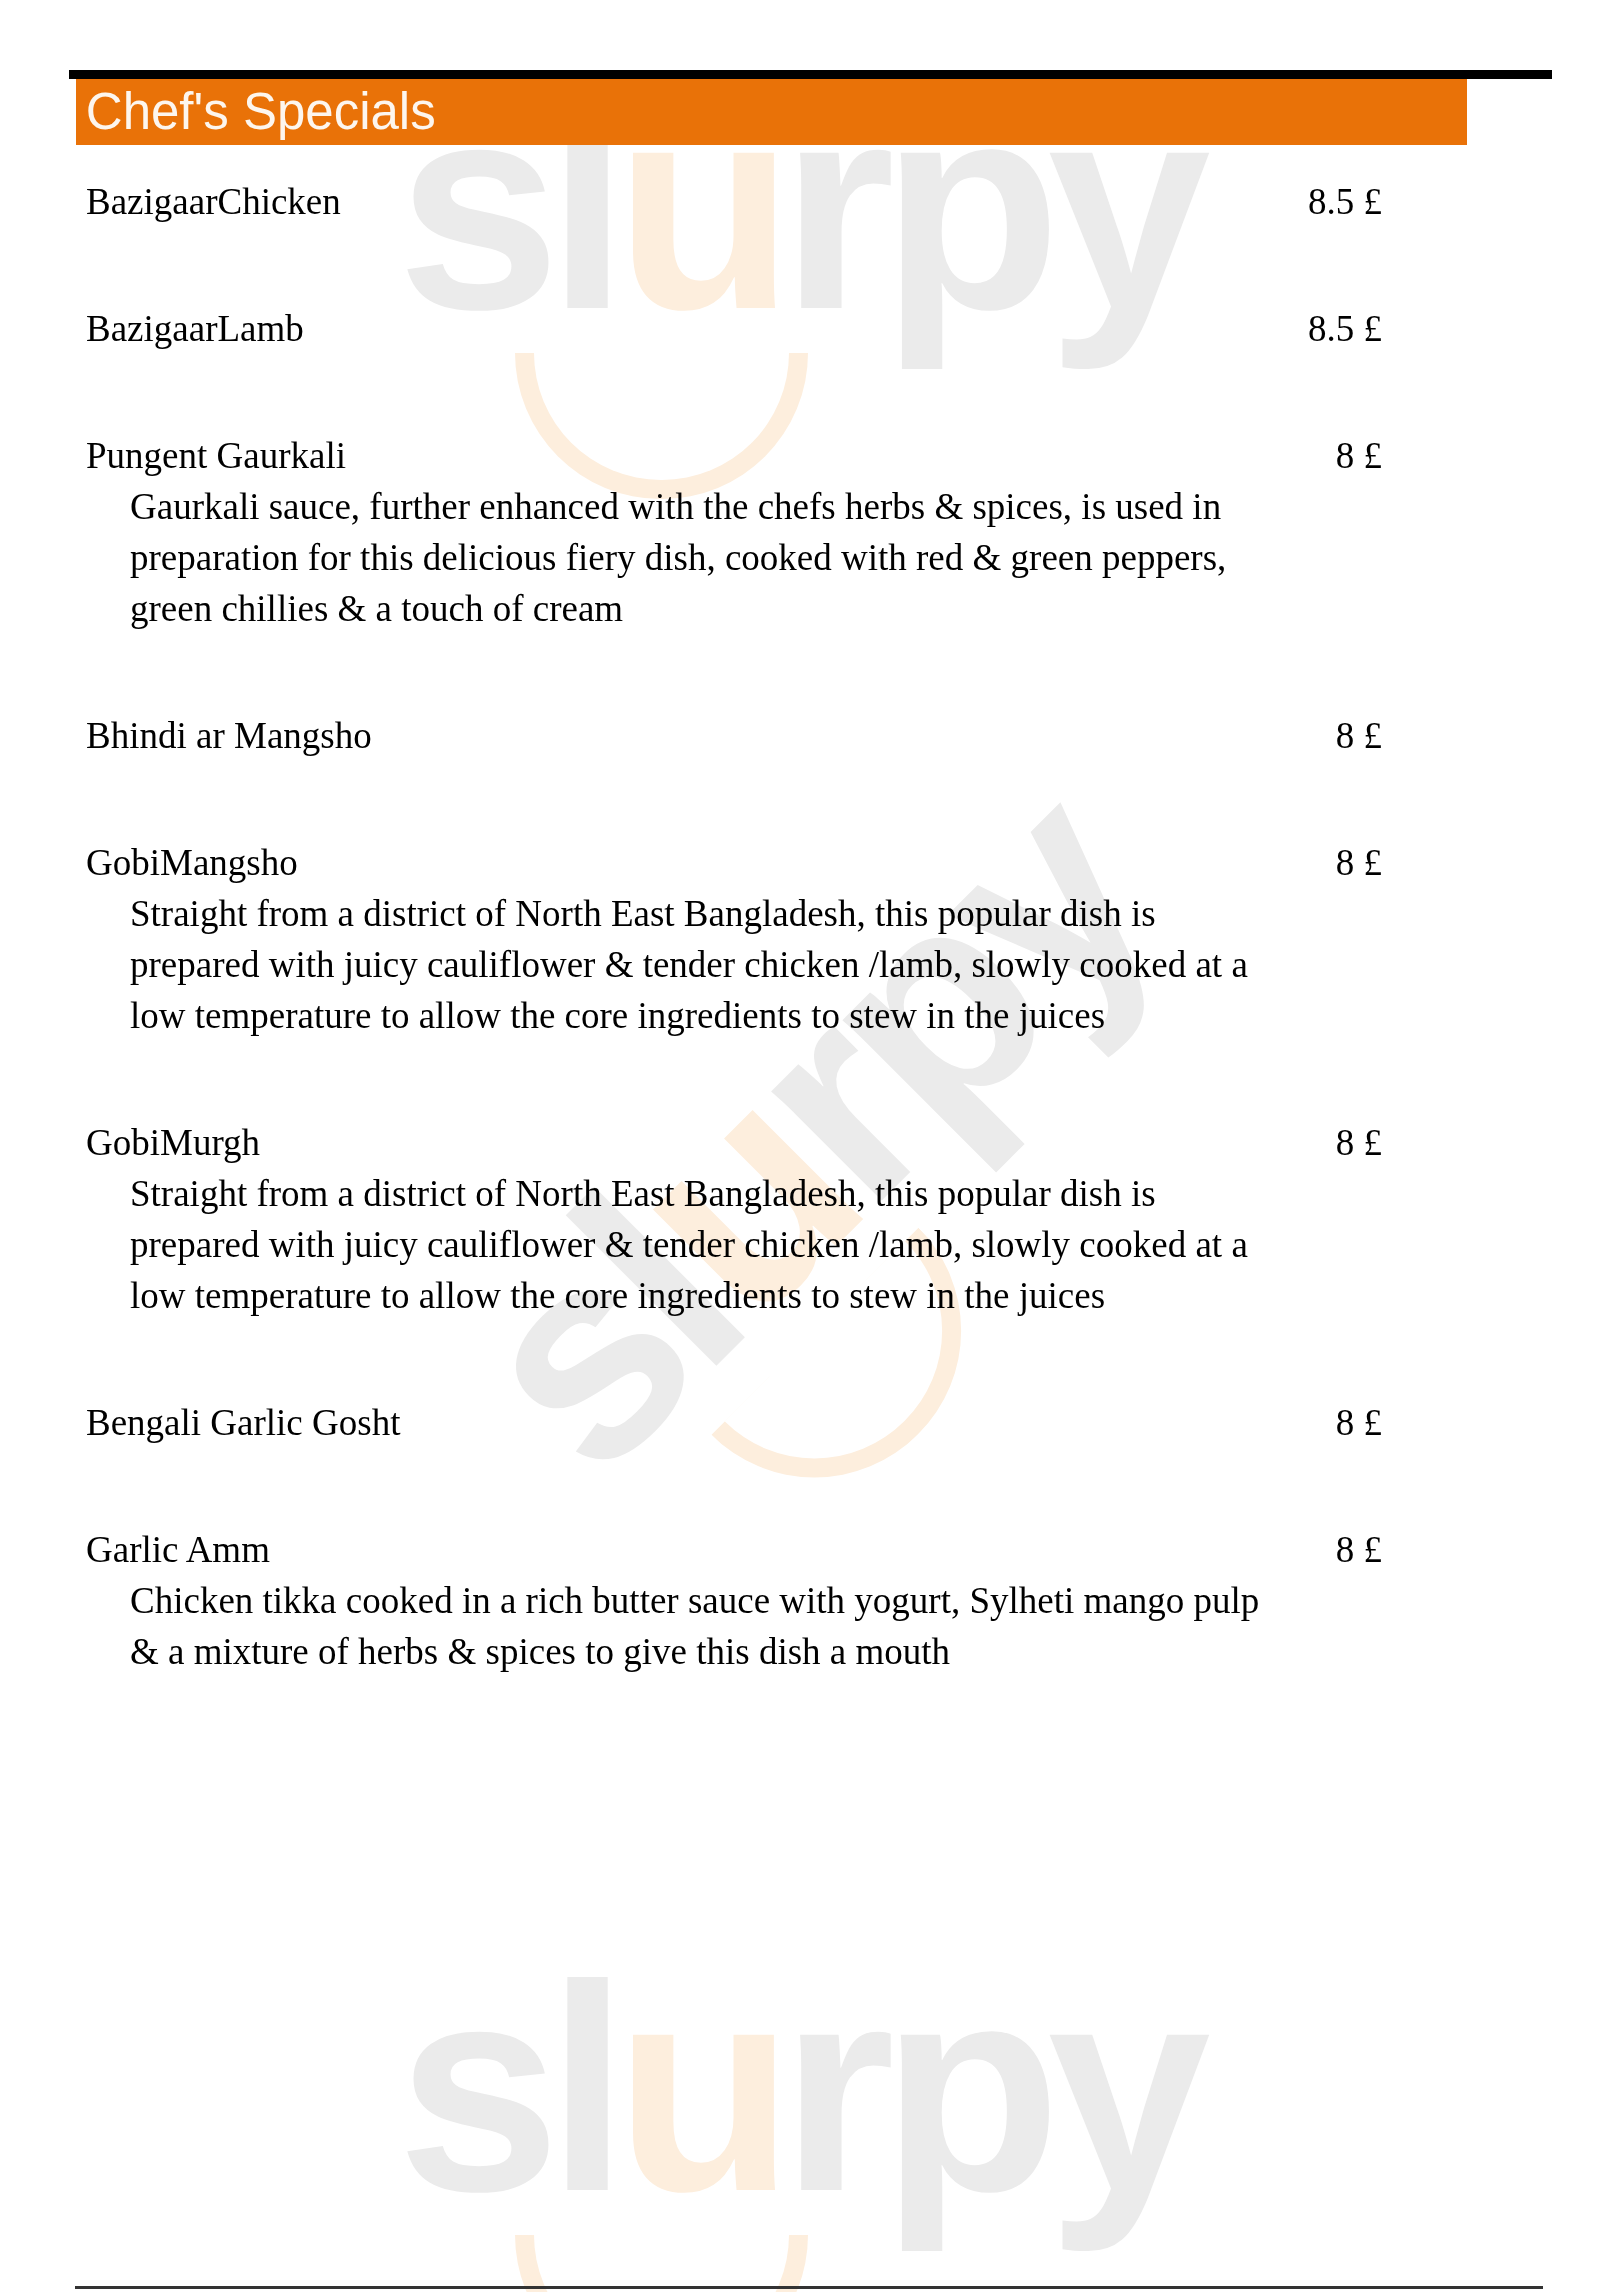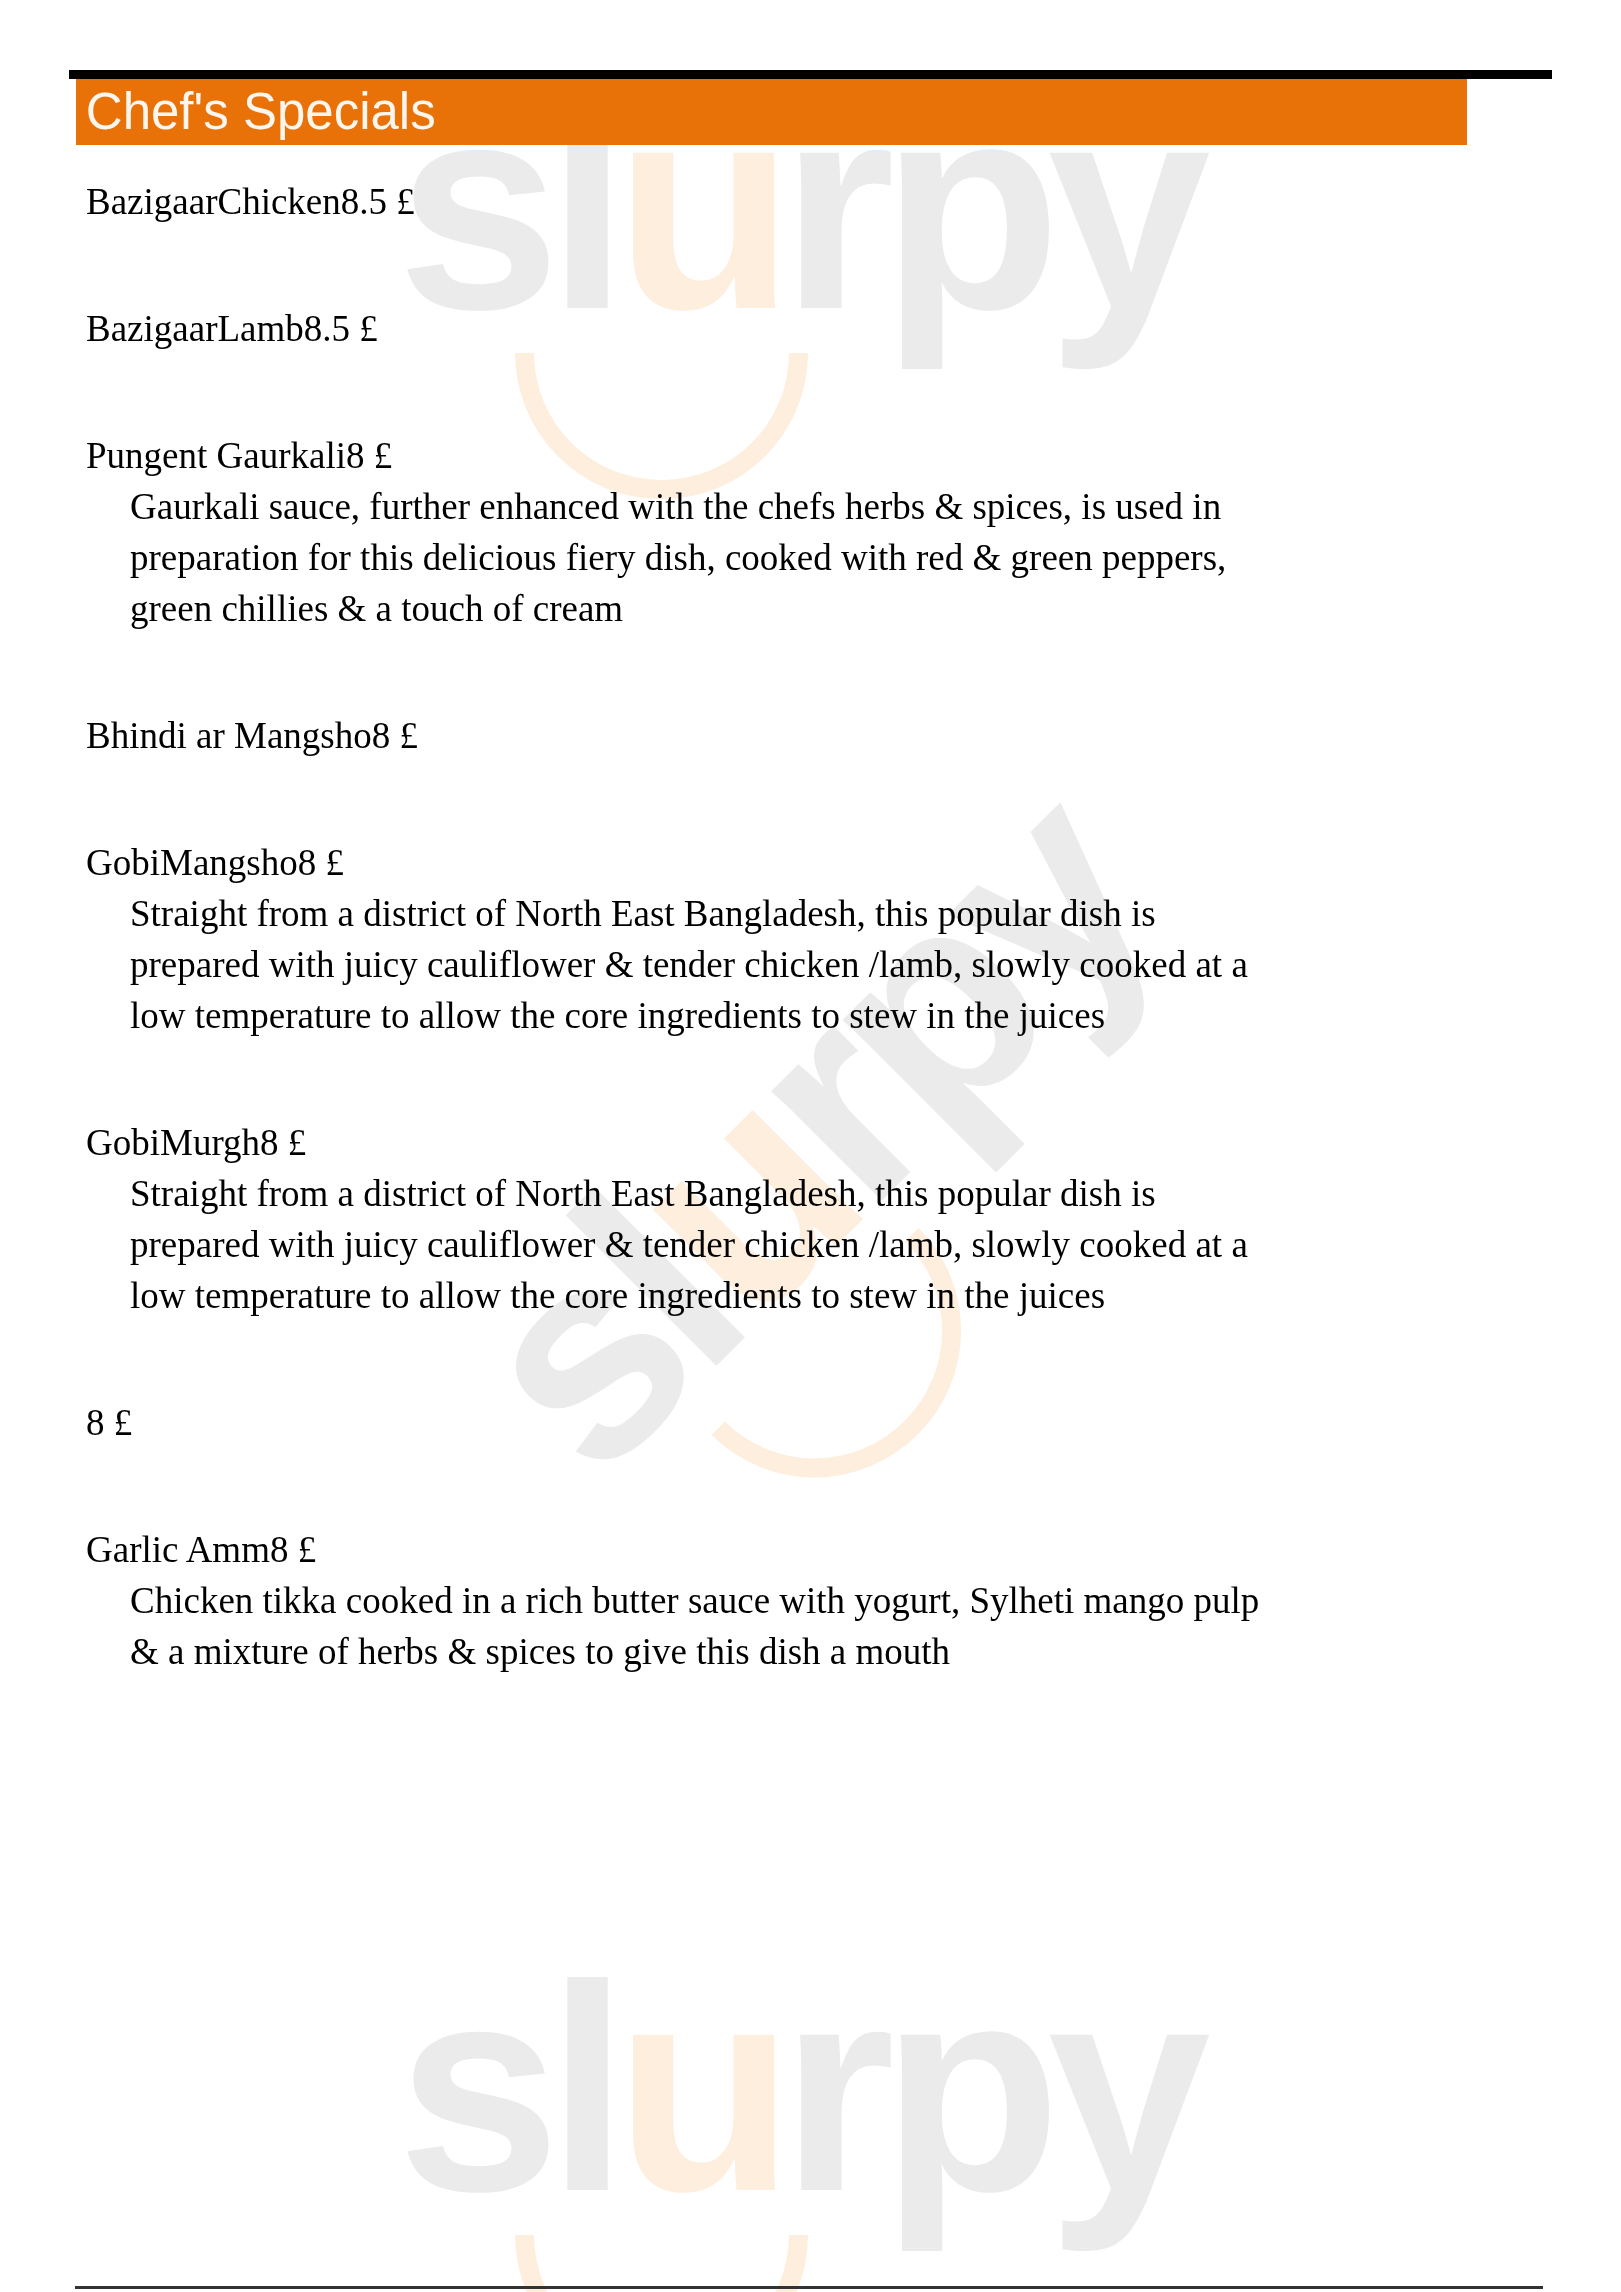--- a/index.html
+++ b/index.html
@@ -26,21 +26,21 @@
     position: absolute; left: 76px; top: 77px; width: 1391px; height: 68px;
     background: #e97208; z-index: 1;
   }
   .header-title {
     position: absolute; left: 9.8px; top: 5.9px;
     font-family: "Liberation Sans", "DejaVu Sans", sans-serif;
     font-size: 51px; color: #fdf6ee; line-height: 57px; white-space: nowrap;
   }
   .menu { position: absolute; left: 86px; top: 176px; width: 1296px; z-index: 3; }
   .menu-item { position: relative; margin-bottom: 76px; }
-  .item-row { display: flex; justify-content: flex-start; align-items: baseline; }
+  .item-row { display: flex; justify-content: space-between; align-items: baseline; }
   .item-name, .item-price, .item-desc { font-size: 37px; line-height: 51px; }
   .item-price { white-space: nowrap; }
   .item-desc { width: 1157px; margin-left: 44px; }
   .bottom-rule { position: absolute; left: 75px; top: 2286px; width: 1468px; height: 2.9px; background: #333; z-index: 2; }
 </style>
 </head>
 <body>
 
 <div class="watermark" style="left:397px; top:59px;">
   <div class="wm-text"><span>sl</span><span class="wm-u">u</span><span>rpy</span></div>
@@ -97,20 +97,21 @@
   </div>
   <div class="menu-item">
     <div class="item-row">
       <span class="item-name">GobiMurgh</span>
       <span class="item-price">8 £</span>
     </div>
     <div class="item-desc">Straight from a district of North East Bangladesh, this popular dish is prepared with juicy cauliflower &amp; tender chicken /lamb, slowly cooked at a low temperature to allow the core ingredients to stew in the juices</div>
   </div>
   <div class="menu-item">
     <div class="item-row">
+      <span class="item-name">Bengali Garlic Gosht</span>
       <span class="item-price">8 £</span>
     </div>
   </div>
   <div class="menu-item">
     <div class="item-row">
       <span class="item-name">Garlic Amm</span>
       <span class="item-price">8 £</span>
     </div>
     <div class="item-desc">Chicken tikka cooked in a rich butter sauce with yogurt, Sylheti mango pulp &amp; a mixture of herbs &amp; spices to give this dish a mouth</div>
   </div>

